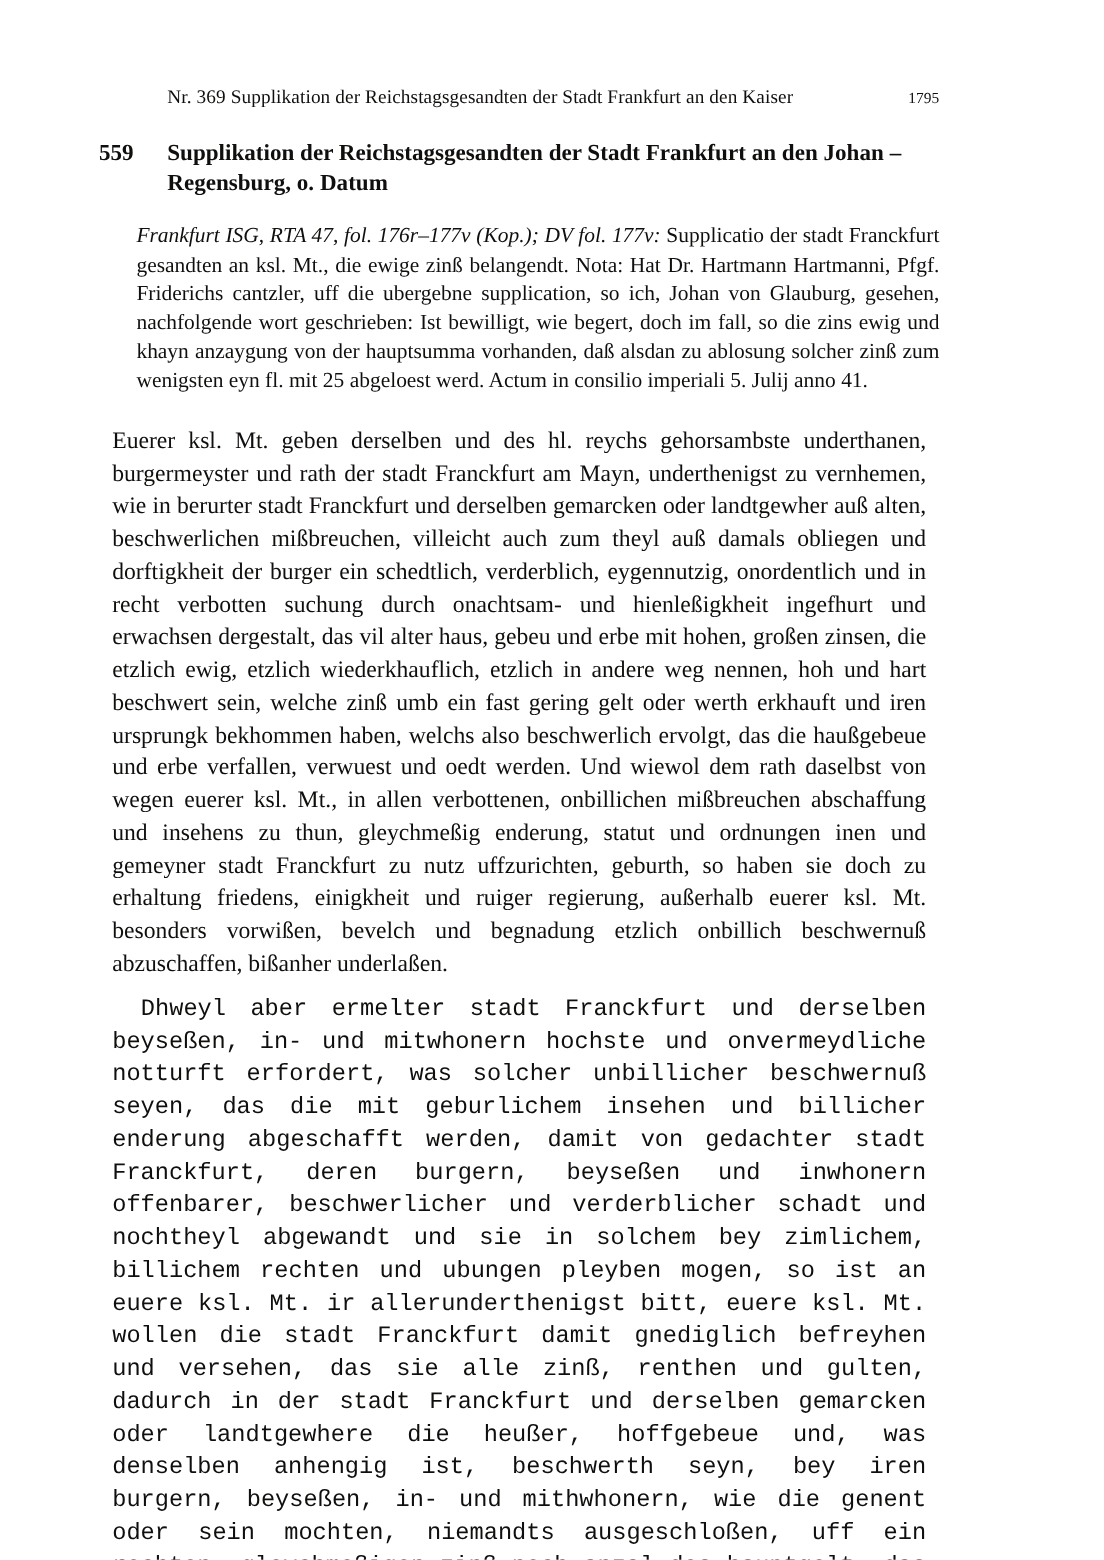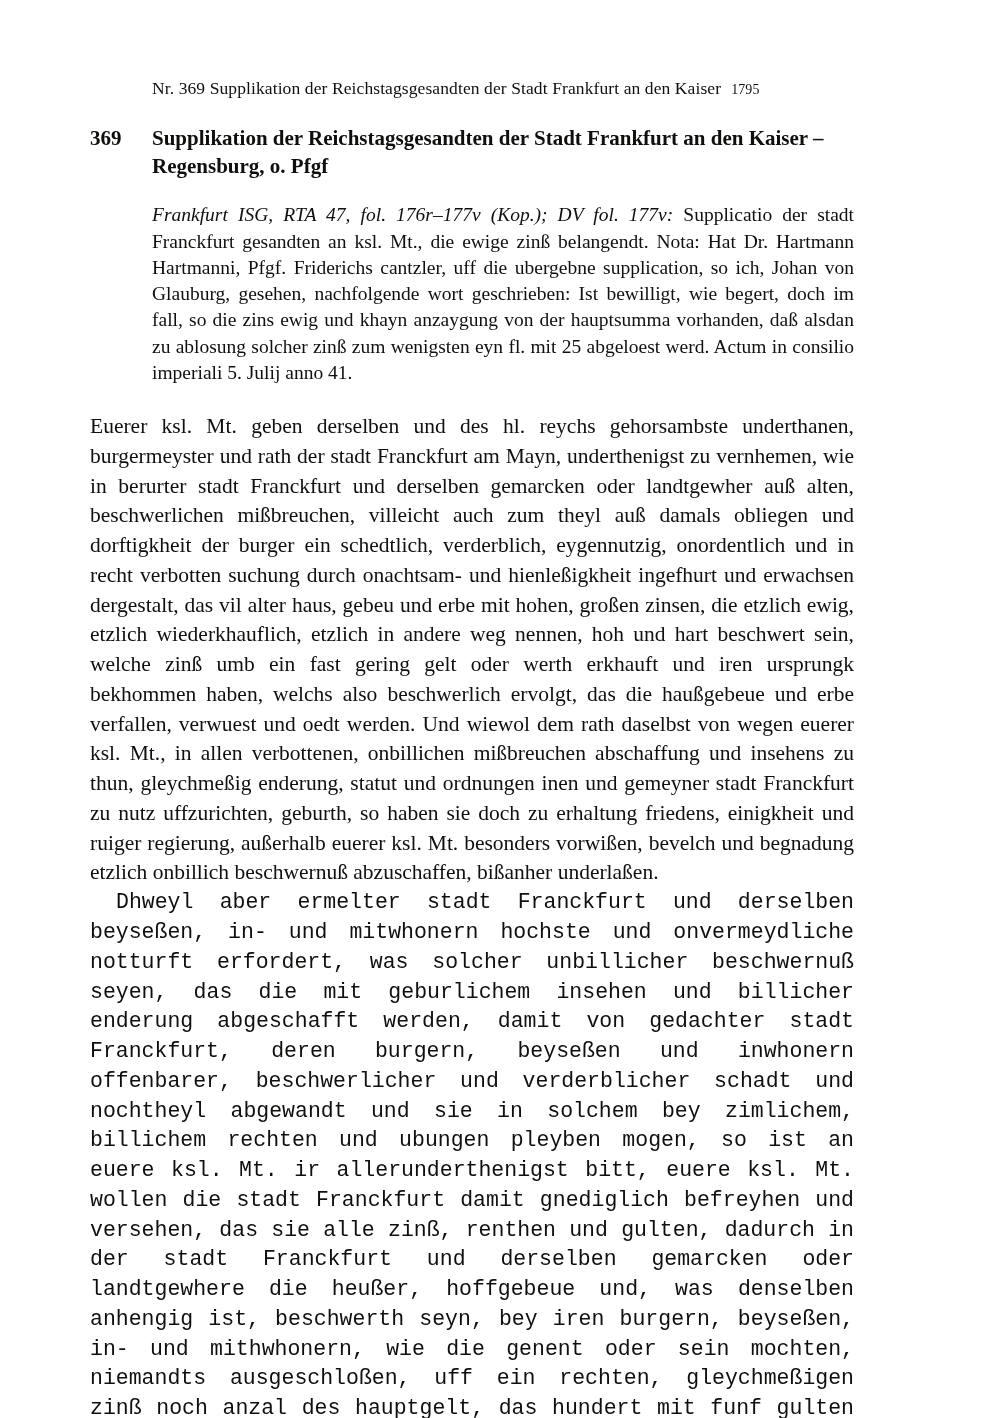--- a/index.html
+++ b/index.html
@@ -17,21 +17,21 @@
   .page {
     position: relative;
     width: 1004px;
     height: 1418px;
     box-sizing: border-box;
     padding: 78px 150px 0 90px;
   }
   .running-head {
     display: flex;
     align-items: baseline;
-    justify-content: flex-start;
+    justify-content: space-between;
     font-size: 17.5px;
     letter-spacing: 0.1px;
     margin-left: 62px;
     margin-bottom: 26px;
     white-space: nowrap;
   }
   .running-head .rh-title {
     font-size: 17.5px;
   }
   .running-head .rh-page {
@@ -51,38 +51,38 @@
     flex: 0 0 62px;
     line-height: 1.32;
   }
   .doc-heading .htext {
     font-weight: bold;
     font-size: 21px;
     line-height: 1.32;
     max-width: 700px;
   }
   .meta-block {
-    margin-left: 62px;
+    margin-left: 34px;
     margin-right: 0px;
     font-size: 19.5px;
     line-height: 1.345;
     text-align: justify;
     text-justify: inter-word;
     hyphens: manual;
     margin-bottom: 26px;
   }
   .meta-block .ital {
     font-style: italic;
   }
   p.body-par {
     font-size: 21.5px;
     line-height: 1.385;
     text-align: justify;
     text-justify: inter-word;
-    margin: 0;
+    margin: 12px;
     hyphens: manual;
   }
   p.body-par.indent {
     text-indent: 26px;
     font-family: Liberation Mono, monospace;
   }
   .body-wrap {
     margin-left: 0;
     margin-right: 0;
   }
@@ -91,22 +91,22 @@
 <body>
 
 <div class="page">
 
   <div class="running-head">
     <span class="rh-title">Nr. 369 Supplikation der Reichstagsgesandten der Stadt Frankfurt an den Kaiser</span>
     <span class="rh-page">1795</span>
   </div>
 
   <div class="doc-heading">
-    <div class="num">369</div>
-    <div class="htext">Supplikation der Reichstagsgesandten der Stadt Frankfurt an den Kaiser – Regensburg, o. Pfgf</div>
+    <div class="num">559</div>
+    <div class="htext">Supplikation der Reichstagsgesandten der Stadt Frankfurt an den Johan – Regensburg, o. Datum</div>
   </div>
 
   <div class="meta-block">
     <span class="ital">Frankfurt ISG, RTA 47, fol. 176r–177v (Kop.); DV fol. 177v:</span><span> Supplicatio der stadt Franckfurt gesandten an ksl. Mt., die ewige zinß belangendt. Nota: Hat Dr. Hartmann Hartmanni, Pfgf. Friderichs cantzler, uff die ubergebne supplication, so ich, Johan von Glauburg, gesehen, nachfolgende wort geschrieben: Ist bewilligt, wie begert, doch im fall, so die zins ewig und khayn anzaygung von der hauptsumma vorhanden, daß alsdan zu ablosung solcher zinß zum wenigsten eyn fl. mit 25 abgeloest werd. Actum in consilio imperiali 5. Julij anno 41.</span>
   </div>
 
   <div class="body-wrap">
     <p class="body-par">Euerer ksl. Mt. geben derselben und des hl. reychs gehorsambste underthanen, burgermeyster und rath der stadt Franckfurt am Mayn, underthenigst zu vernhemen, wie in berurter stadt Franckfurt und derselben gemarcken oder landtgewher auß alten, beschwerlichen mißbreuchen, villeicht auch zum theyl auß damals obliegen und dorftigkheit der burger ein schedtlich, verderblich, eygennutzig, onordentlich und in recht verbotten suchung durch onachtsam- und hienleßigkheit ingefhurt und erwachsen dergestalt, das vil alter haus, gebeu und erbe mit hohen, großen zinsen, die etzlich ewig, etzlich wiederkhauflich, etzlich in andere weg nennen, hoh und hart beschwert sein, welche zinß umb ein fast gering gelt oder werth erkhauft und iren ursprungk bekhommen haben, welchs also beschwerlich ervolgt, das die haußgebeue und erbe verfallen, verwuest und oedt werden. Und wiewol dem rath daselbst von wegen euerer ksl. Mt., in allen verbottenen, onbillichen mißbreuchen abschaffung und insehens zu thun, gleychmeßig enderung, statut und ordnungen inen und gemeyner stadt Franckfurt zu nutz uffzurichten, geburth, so haben sie doch zu erhaltung friedens, einigkheit und ruiger regierung, außerhalb euerer ksl. Mt. besonders vorwißen, bevelch und begnadung etzlich onbillich beschwernuß abzuschaffen, bißanher underlaßen.</p>
     <p class="body-par indent">Dhweyl aber ermelter stadt Franckfurt und derselben beyseßen, in- und mitwhonern hochste und onvermeydliche notturft erfordert, was solcher unbillicher beschwernuß seyen, das die mit geburlichem insehen und billicher enderung abgeschafft werden, damit von gedachter stadt Franckfurt, deren burgern, beyseßen und inwhonern offenbarer, beschwerlicher und verderblicher schadt und nochtheyl abgewandt und sie in solchem bey zimlichem, billichem rechten und ubungen pleyben mogen, so ist an euere ksl. Mt. ir allerunderthenigst bitt, euere ksl. Mt. wollen die stadt Franckfurt damit gnediglich befreyhen und versehen, das sie alle zinß, renthen und gulten, dadurch in der stadt Franckfurt und derselben gemarcken oder landtgewhere die heußer, hoffgebeue und, was denselben anhengig ist, beschwerth seyn, bey iren burgern, beyseßen, in- und mithwhonern, wie die genent oder sein mochten, niemandts ausgeschloßen, uff ein rechten, gleychmeßigen zinß noch anzal des hauptgelt, das hundert mit funf gulten und nit hoher zu verzinßen, zu ordnen, zu setzen und zu richten haben sollen, auch verschreybungen, so under iren burgern, beyseßen, inwhonern oder</p>
   </div>

